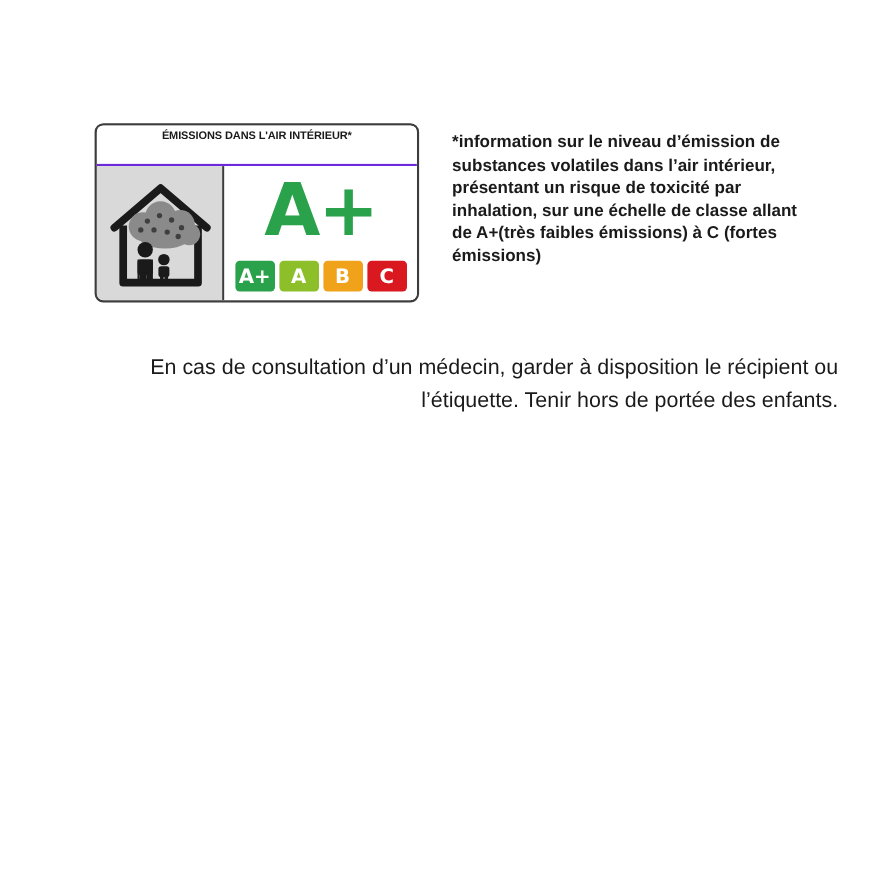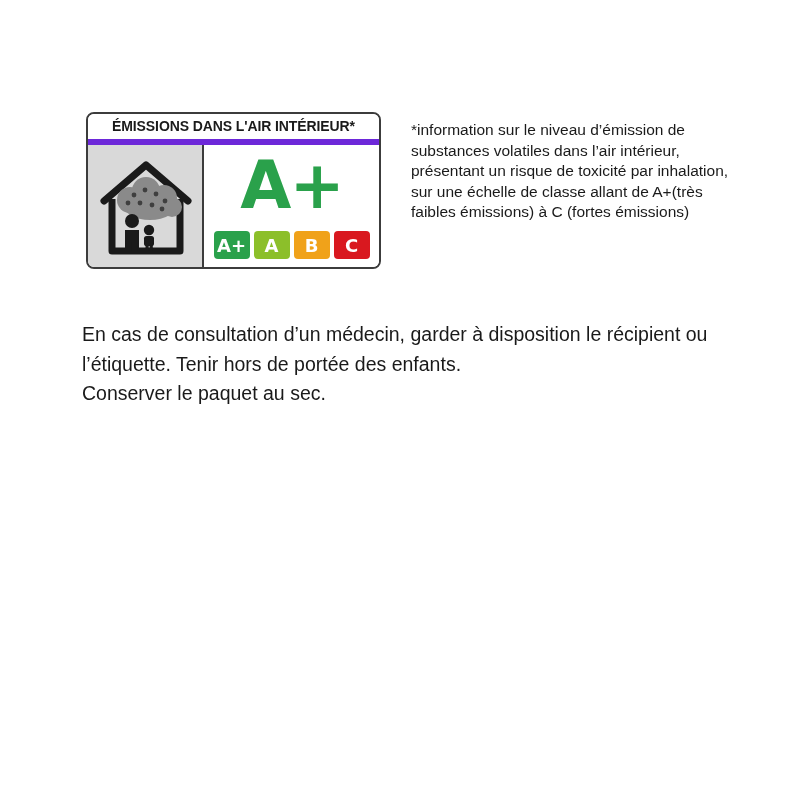--- a/index.html
+++ b/index.html
@@ -26,27 +26,27 @@
 
   .label-card {
     border: 2px solid #3c3c3c;
     border-radius: 8px;
     background: #ffffff;
     overflow: hidden;
     box-sizing: border-box;
   }
 
   .label-title {
-    font-size: 14px;
+    font-size: 10px;
     font-weight: bold;
     letter-spacing: -0.1px;
     text-align: center;
-    padding: 4px 0 5px 0;
+    padding: 4px 0 20px 0;
     color: #1a1a1a;
-    border-bottom: 6px solid #6d28d9;
+    border-bottom: 2px solid #6d28d9;
     background: #ffffff;
     white-space: nowrap;
   }
 
   .label-body {
     display: flex;
     align-items: stretch;
     height: 122px;
   }
 
@@ -104,34 +104,35 @@
 
   
   #footnote {
     position: absolute;
     left: 411px;
     top: 120px;
     width: 330px;
     font-size: 15.5px;
     line-height: 1.33;
     color: #1a1a1a;
+    font-weight: bold;
   }
   #footnote p { margin: 0; }
 
   
   #warning {
     position: absolute;
     left: 82px;
     top: 320px;
     width: 680px;
     font-size: 19.5px;
     line-height: 1.52;
     color: #1a1a1a;
   }
-  #warning p { margin: 0; }
+  #warning p { margin: 0; text-align: right; }
 </style>
 </head>
 <body>
 
 <div id="label-block">
   <div class="label-card">
 
     <div class="label-title">ÉMISSIONS DANS L'AIR INTÉRIEUR*</div>
 
     <div class="label-body">
@@ -185,14 +186,13 @@
     </div>
   </div>
 </div>
 
 <div id="footnote">
   <p>*information sur le niveau d’émission de substances volatiles dans l’air intérieur, présentant un risque de toxicité par inhalation, sur une échelle de classe allant de A+(très faibles émissions) à C (fortes émissions)</p>
 </div>
 
 <div id="warning">
   <p>En cas de consultation d’un médecin, garder à disposition le récipient ou l’étiquette. Tenir hors de portée des enfants.</p>
-  <p>Conserver le paquet au sec.</p>
 </div>
 
 </body></html>

